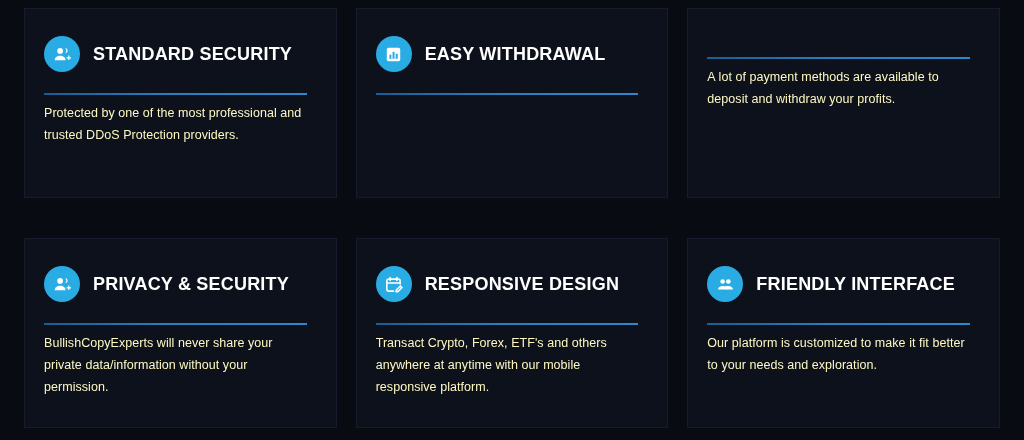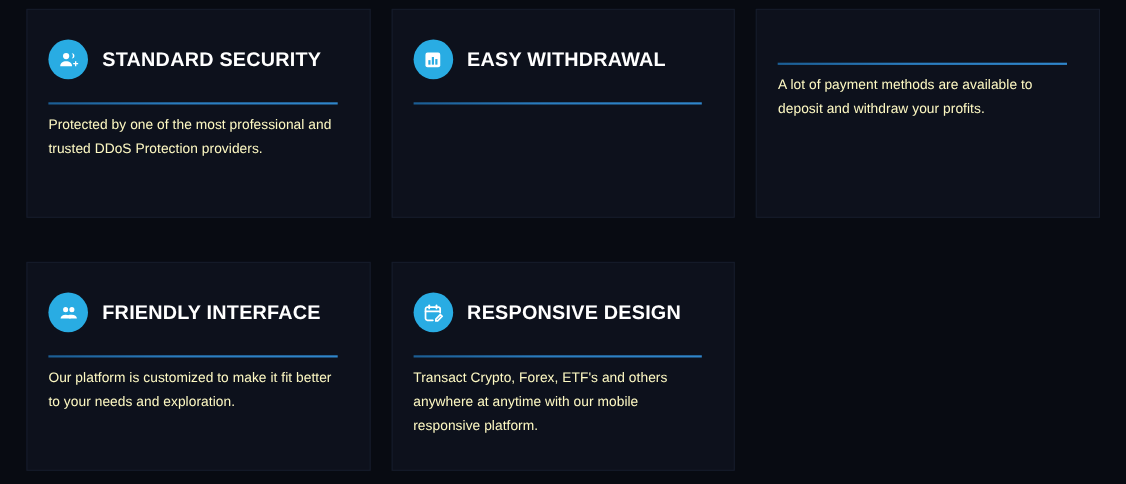--- a/index.html
+++ b/index.html
@@ -125,48 +125,63 @@
         <span class="card-title">EASY WITHDRAWAL</span>
       </div>
       <div class="card-divider"></div>
     </div>
 
     <div class="feature-card">
       <div class="card-divider"></div>
       <p class="card-body">A lot of payment methods are available to deposit and withdraw your profits.</p>
     </div>
 
-
     <div class="feature-card">
       <div class="card-head">
         <span class="icon-circle">
           <svg viewBox="0 0 24 24" fill="#ffffff" aria-hidden="true">
-            <circle cx="8.4" cy="8.2" r="2.9"></circle>
-            <circle cx="15.6" cy="8.2" r="2.9"></circle>
-            <path d="M2.6 18.4c0-2.9 2.6-4.4 5.8-4.4s5.8 1.5 5.8 4.4z"></path>
-            <path d="M12.6 18.4c0-1.6-.6-2.9-1.7-3.8 1.4-.6 3.1-.6 4.7-.6 3.2 0 5.8 1.5 5.8 4.4z"></path>
+            <circle cx="9" cy="7.5" r="3.6"></circle>
+            <path d="M2.2 19.2c0-3.6 3-5.7 6.8-5.7s6.8 2.1 6.8 5.7z"></path>
+            <path d="M15.4 4.2a3.1 3.1 0 0 1 0 6.2 4.6 4.6 0 0 0 0-6.2z"></path>
+            <path d="M19.2 13.4h1.5v2.1h2.1V17h-2.1v2.1h-1.5V17h-2.1v-1.5h2.1z"></path>
           </svg>
         </span>
-        <span class="card-title">FRIENDLY INTERFACE</span>
+        <span class="card-title">PRIVACY &amp; SECURITY</span>
       </div>
       <div class="card-divider"></div>
-      <p class="card-body">Our platform is customized to make it fit better to your needs and exploration.</p>
+      <p class="card-body">BullishCopyExperts will never share your private data/information without your permission.</p>
     </div>
 
     <div class="feature-card">
       <div class="card-head">
         <span class="icon-circle">
           <svg viewBox="0 0 24 24" fill="none" stroke="#ffffff" stroke-width="2" stroke-linecap="round" aria-hidden="true">
             <path d="M20.4 11.4V7.4a2.2 2.2 0 0 0-2.2-2.2H5.8a2.2 2.2 0 0 0-2.2 2.2v10.8a2.2 2.2 0 0 0 2.2 2.2h6.2"></path>
             <path d="M3.6 10.1h16.8"></path>
             <path d="M7.8 3.2v3.6"></path>
             <path d="M16.2 3.2v3.6"></path>
             <path d="M20.6 13.9l2 2-5.1 5.1h-2v-2z"></path>
           </svg>
         </span>
         <span class="card-title">RESPONSIVE DESIGN</span>
       </div>
       <div class="card-divider"></div>
       <p class="card-body">Transact Crypto, Forex, ETF's and others anywhere at anytime with our mobile responsive platform.</p>
     </div>
 
+    <div class="feature-card">
+      <div class="card-head">
+        <span class="icon-circle">
+          <svg viewBox="0 0 24 24" fill="#ffffff" aria-hidden="true">
+            <circle cx="8.4" cy="8.2" r="2.9"></circle>
+            <circle cx="15.6" cy="8.2" r="2.9"></circle>
+            <path d="M2.6 18.4c0-2.9 2.6-4.4 5.8-4.4s5.8 1.5 5.8 4.4z"></path>
+            <path d="M12.6 18.4c0-1.6-.6-2.9-1.7-3.8 1.4-.6 3.1-.6 4.7-.6 3.2 0 5.8 1.5 5.8 4.4z"></path>
+          </svg>
+        </span>
+        <span class="card-title">FRIENDLY INTERFACE</span>
+      </div>
+      <div class="card-divider"></div>
+      <p class="card-body">Our platform is customized to make it fit better to your needs and exploration.</p>
+    </div>
+
   </div>
 </section>
 
 </body></html>

